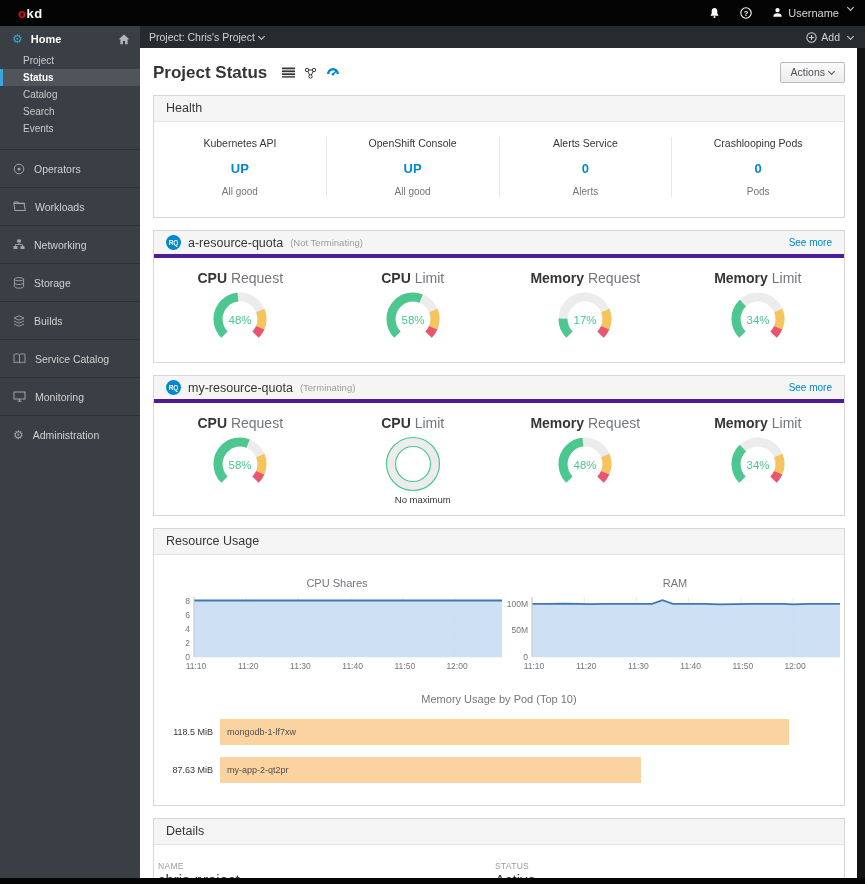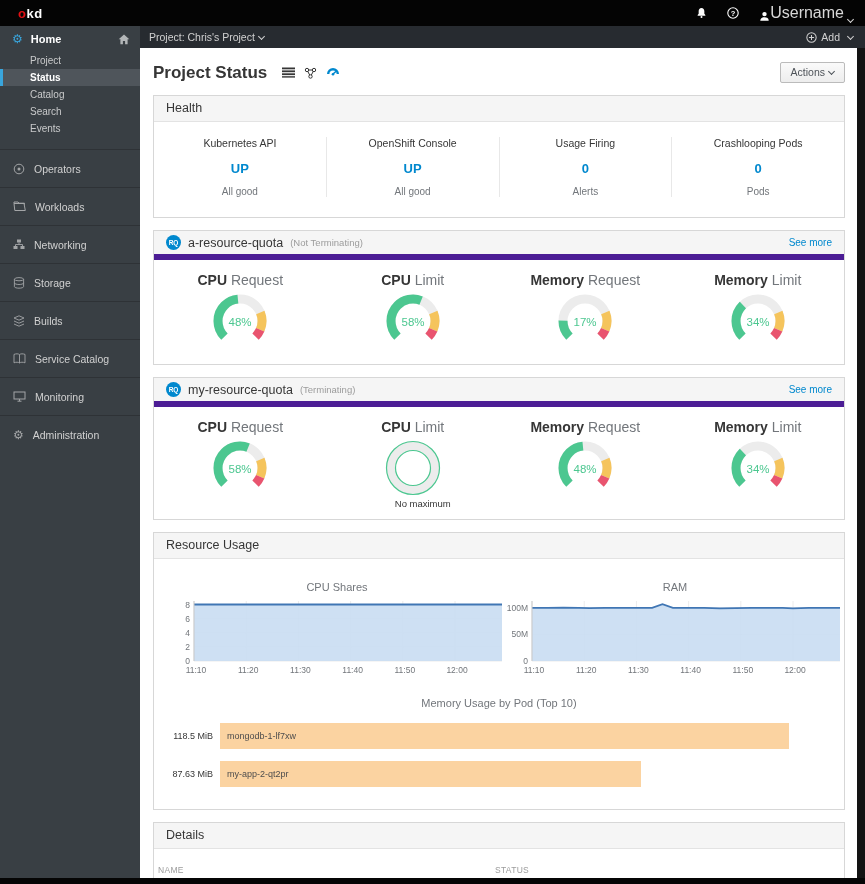--- a/index.html
+++ b/index.html
@@ -7,40 +7,40 @@
   body { font-family:"Liberation Sans", sans-serif; }
   .screen { position:relative; width:865px; height:884px; background:#fde047; overflow:hidden; }
 
   
   .masthead { height:26px; background:#040404; display:flex; align-items:center; padding:0 12px 0 18px; }
   .logo { font-size:13px; font-weight:bold; letter-spacing:.5px; cursor:pointer; }
   .logo .o { color:#e20f13; }
   .logo .kd { color:#fff; }
   .mast-right { margin-left:auto; display:flex; align-items:center; gap:20px; }
   .mast-icon { display:inline-flex; align-items:center; color:#fdfdfd; }
-  .user-menu { display:flex; align-items:flex-end; color:#d8d8d8; font-size:16px; }
+  .user-menu { display:flex; align-items:flex-start; gap:5px; color:#d8d8d8; font-size:11px; }
   .chev { display:inline-block; width:5px; height:5px; border-right:1px solid currentColor; border-bottom:1px solid currentColor; transform:rotate(45deg); margin:-2px 0 0 4px; }
 
   
   .below { display:flex; height:858px; }
   .sidebar { width:140px; background:#393f44; flex:none; display:flex; flex-direction:column; }
   .right-col { flex:1; display:flex; flex-direction:column; min-width:0; }
 
   
   .crumb-bar { height:22px; background:#272b30; display:flex; align-items:center; padding:0 12px 0 9px; color:#d1d1d1; font-size:10.5px;gap:17px; }
   .crumb-left { display:flex; align-items:center; cursor:pointer; }
   .crumb-right { margin-left:auto; display:flex; align-items:center; gap:4px; cursor:pointer; }
 
   
   .nav-home { padding:7px 10px 5px 12px; display:flex; align-items:center; gap:8px; cursor:pointer; }
   .nav-home .gear { color:#39a5dc; font-size:12px; line-height:1; }
   .nav-home .lbl { color:#fff; font-size:11px; font-weight:bold; }
   .nav-home .house { margin-left:auto; display:inline-flex; }
   .subitems { padding:2px 0 12px 0; }
-  .subitem { height:17px; line-height:17px; padding-left:27px; font-size:10px; color:#c9cacb; cursor:pointer; border-left:3px solid transparent; }
+  .subitem { height:17px; line-height:17px; padding-left:20px; font-size:10px; color:#c9cacb; cursor:pointer; border-left:3px solid transparent; }
   .subitem.active { background:#4f555b; border-left-color:#39a5dc; color:#fff; font-weight:bold; }
   .nav-group { height:38px; border-top:1px solid #2e3236; display:flex; align-items:center; gap:9px; padding-left:13px; color:#d1d1d1; font-size:10.5px; cursor:pointer; }
   .nav-group svg, .nav-group .gear2 { color:#a3a5a7; }
   .gear2 { font-size:12px; line-height:1; }
 
   
   .content-wrap { flex:1; position:relative; background:#fff; overflow:hidden; }
   .rail { position:absolute; right:0; top:0; bottom:0; width:8px; background:#131313; }
   .content { position:absolute; left:0; right:8px; top:0; bottom:0; padding:0 12px 0 13px; background:#fff; overflow:hidden; }
 
@@ -55,21 +55,21 @@
 
   
   .health-body { display:flex; text-align:center; padding:15px 0 20px; }
   .health-col { flex:1; }
   .health-col + .health-col { border-left:1px solid #e8e8e8; }
   .h-label { font-size:10.5px; color:#363636; margin-bottom:12px; }
   .h-value { font-size:13px; color:#0088ce; margin-bottom:10px;font-weight:bold; }
   .h-sub { font-size:10px; color:#72767b; }
 
   
-  .quota-header { background:#f5f5f5; border-bottom:6px solid #4c1d95; padding:4px 12px; display:flex; align-items:center; gap:7px; }
+  .quota-header { background:#f5f5f5; border-bottom:4px solid #4c1d95; padding:4px 12px; display:flex; align-items:center; gap:7px; }
   .rq-badge { width:15px; height:15px; border-radius:50%; background:#0088ce; color:#fff; font-size:6.5px; font-weight:bold; display:inline-flex; align-items:center; justify-content:center; }
   .quota-name { font-size:12.5px; color:#363636; }
   .quota-scope { font-size:9.5px; color:#9c9c9c; }
   .see-more { margin-left:auto; font-size:10px; color:#0088ce; cursor:pointer; text-decoration:none; }
   .quota-body { display:flex; padding:12px 0 10px; }
   .gauge-col { flex:1; display:flex; flex-direction:column; align-items:center; }
   .g-label { font-size:14px; margin-bottom:4px;text-align:right; }
   .g-label .strong { color:#363636; font-weight:bold; }
   .g-label .muted { color:#72767b; }
   .g-sub { font-size:9.5px; color:#363636; margin-top:-3px;margin-left:20px; }
@@ -262,21 +262,21 @@
                 <div class="h-label">Kubernetes API</div>
                 <div class="h-value">UP</div>
                 <div class="h-sub">All good</div>
               </div>
               <div class="health-col">
                 <div class="h-label">OpenShift Console</div>
                 <div class="h-value">UP</div>
                 <div class="h-sub">All good</div>
               </div>
               <div class="health-col">
-                <div class="h-label">Usage Firing</div>
+                <div class="h-label">Alerts Service</div>
                 <div class="h-value">0</div>
                 <div class="h-sub">Alerts</div>
               </div>
               <div class="health-col">
                 <div class="h-label">Crashlooping Pods</div>
                 <div class="h-value">0</div>
                 <div class="h-sub">Pods</div>
               </div>
             </div>
           </div>

